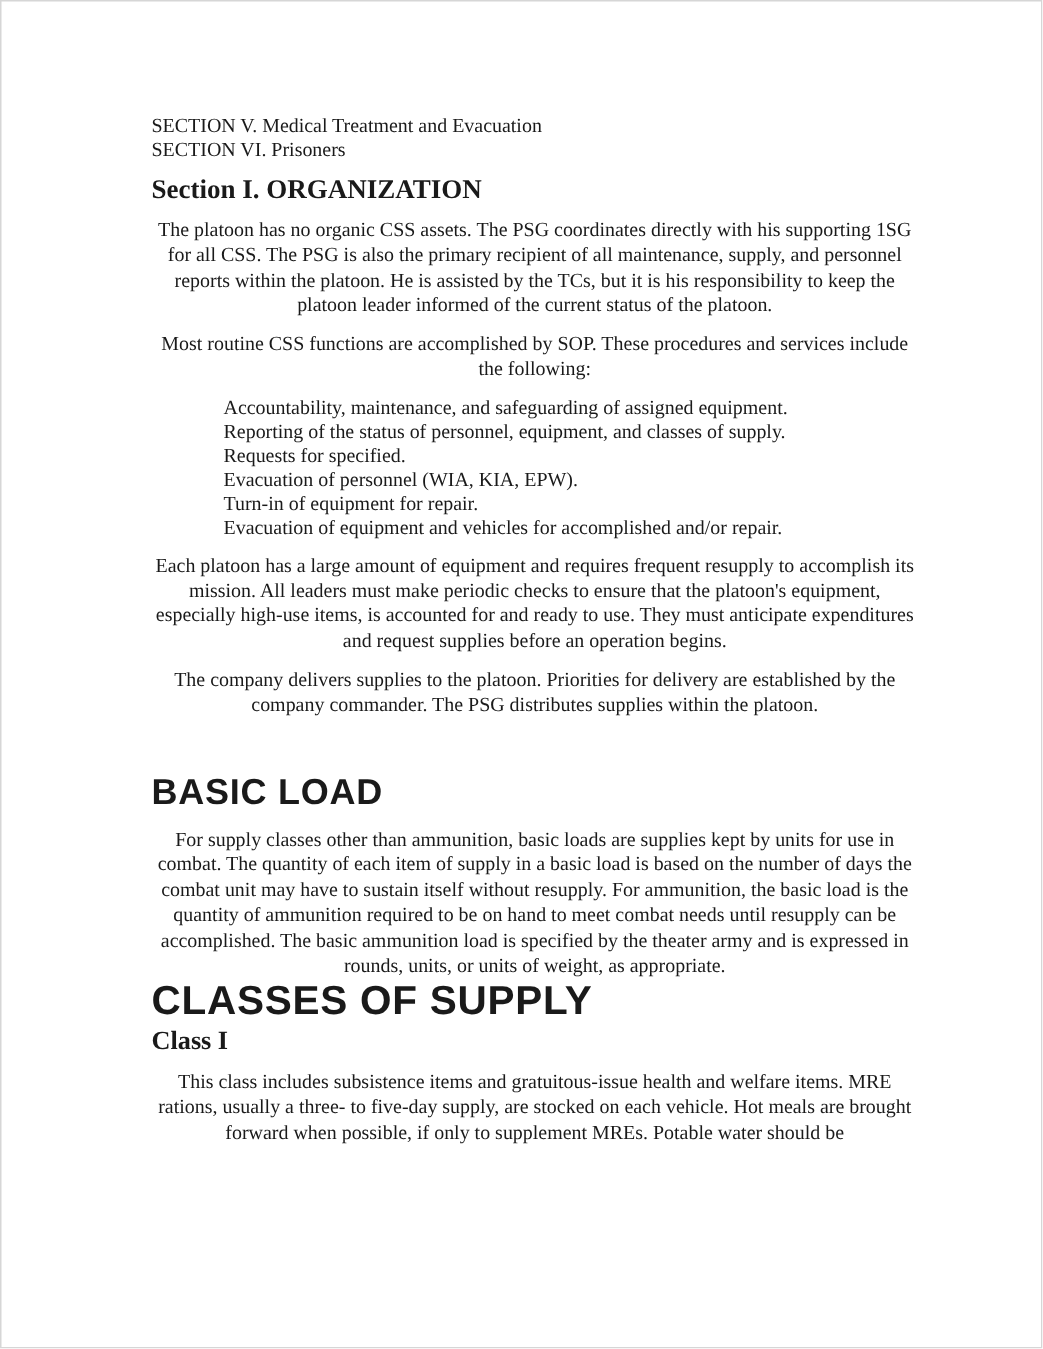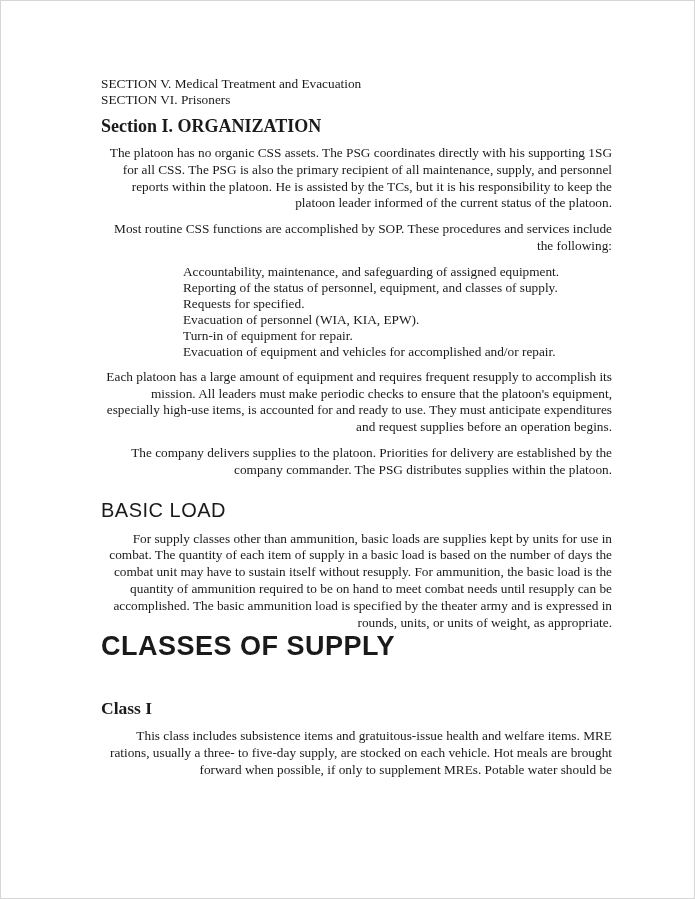--- a/index.html
+++ b/index.html
@@ -25,48 +25,47 @@
     font-size: 18px;
     font-weight: bold;
     margin-top: 9px;
     line-height: 19px;
     font-family: "Liberation Serif", "DejaVu Serif", serif;
   }
   p.body-para {
     font-size: 13.3px;
     line-height: 16.8px;
     margin-top: 9px;
-    text-align: right;
+    text-align: center;
   }
   .service-list {
     margin-top: 9px;
-    margin-left: 82px;
+    margin-left: 48px;
   }
   .service-item {
     font-size: 13.3px;
     line-height: 16px;
   }
   .big-heading {
     font-family: "Liberation Sans", "DejaVu Sans", sans-serif;
-    font-size: 20px;
-    font-weight: normal;
-    margin-top: 20px;
+    font-size: 24px;
+    font-weight: bold;
+    margin-top: 36px;
     letter-spacing: 0.5px;
   }
   .huge-heading {
     font-family: "Liberation Sans", "DejaVu Sans", sans-serif;
     font-size: 27px;
     font-weight: bold;
     letter-spacing: 0.5px;
   }
   .class-heading {
     font-family: "Liberation Serif", "DejaVu Serif", serif;
     font-size: 17.5px;
     font-weight: bold;
-    margin-top: 36px;
   }
   .after-big { margin-top: 16px; }
   .after-huge { margin-top: 18px; }
 </style>
 </head>
 <body>
 
 <div class="page">
   <div class="content">
 

